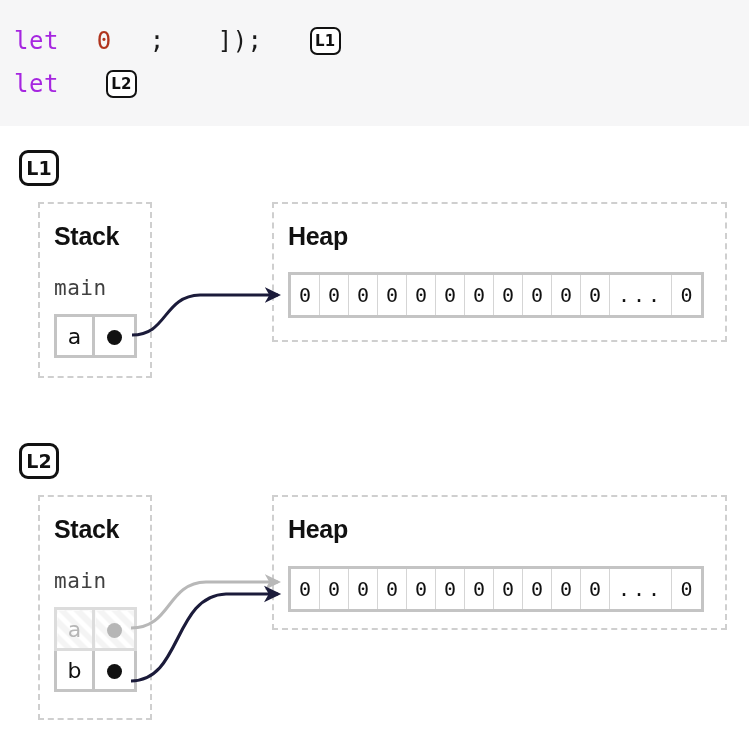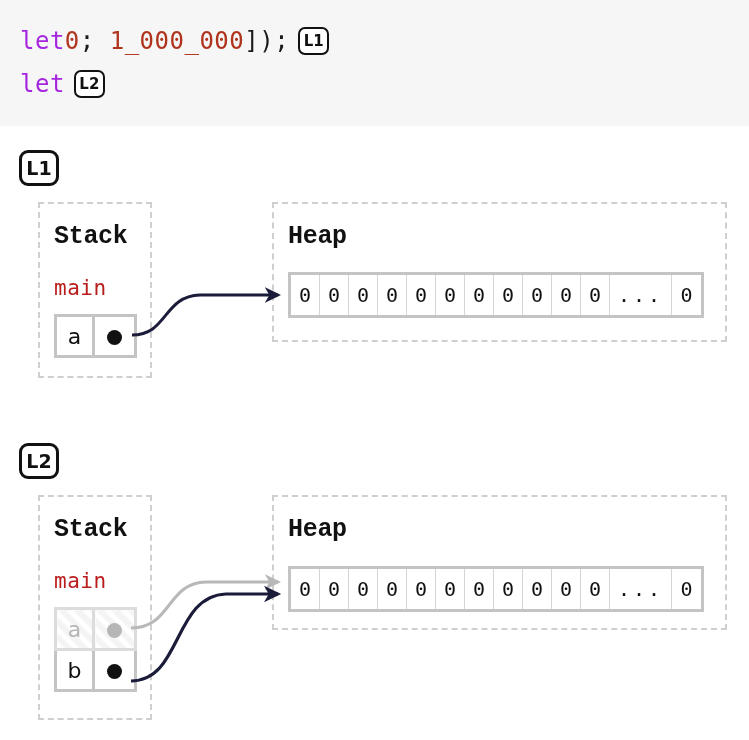--- a/index.html
+++ b/index.html
@@ -19,28 +19,29 @@
   .code-block {
     position: absolute;
     left: 0; top: 0;
     width: 749px;
     height: 126px;
     background: #f6f6f7;
     box-sizing: border-box;
   }
   .code-line {
     position: absolute;
-    left: 20px;
+    left: 14px;
     font-family: "DejaVu Sans Mono", "Liberation Mono", monospace;
     font-size: 24px;
     letter-spacing: 0.5px;
     white-space: pre;
     color: #1a1a1a;
     display: flex;
     align-items: flex-start;
+    gap: 38px;
   }
   .code-line.l1 { top: 27px; }
   .code-line.l2 { top: 70px; }
   .kw  { color: #a626e0; }
   .num { color: #b0341d; }
   .pl  { color: #1a1a1a; }
 
   
   .badge-inline {
     display: inline-flex;
@@ -80,31 +81,31 @@
 
   
   .dashed-box {
     position: absolute;
     border: 2px dashed #cfcfcf;
     box-sizing: border-box;
     background: transparent;
   }
   .box-title {
     position: absolute;
-    font-family: Liberation Mono, monospace;
+    font-family: Liberation Sans, sans-serif;
     font-weight: bold;
     font-size: 25px;
     color: #111;
     letter-spacing: -0.3px;
   }
   .frame-label {
     position: absolute;
     font-family: "DejaVu Sans Mono", "Liberation Mono", monospace;
     font-size: 21px;
-    color: #b91c1c;
+    color: #404040;
     letter-spacing: 0.5px;
   }
 
   
   .stack-table {
     position: absolute;
     border-collapse: collapse;
     background: #fff;
   }
   .stack-table td {
@@ -172,21 +173,21 @@
     height: 740px;
     pointer-events: none;
   }
 </style>
 </head>
 <body>
 
 <div class="code-block">
 
   <div class="code-line l1">
-    <span class="kw">let</span><span class="num">0</span><span class="pl">; </span><span class="num">1_000_000</span><span class="pl">]);</span><span class="badge-inline">L1</span>
+    <span class="kw">let</span><span class="num">0</span><span class="pl">; </span><span class="pl">]);</span><span class="badge-inline">L1</span>
   </div>
 
   <div class="code-line l2">
     <span class="kw">let</span><span class="badge-inline">L2</span>
   </div>
 
 </div>
 
 <div class="badge-section" style="left:19px; top:150px;">L1</div>
 

